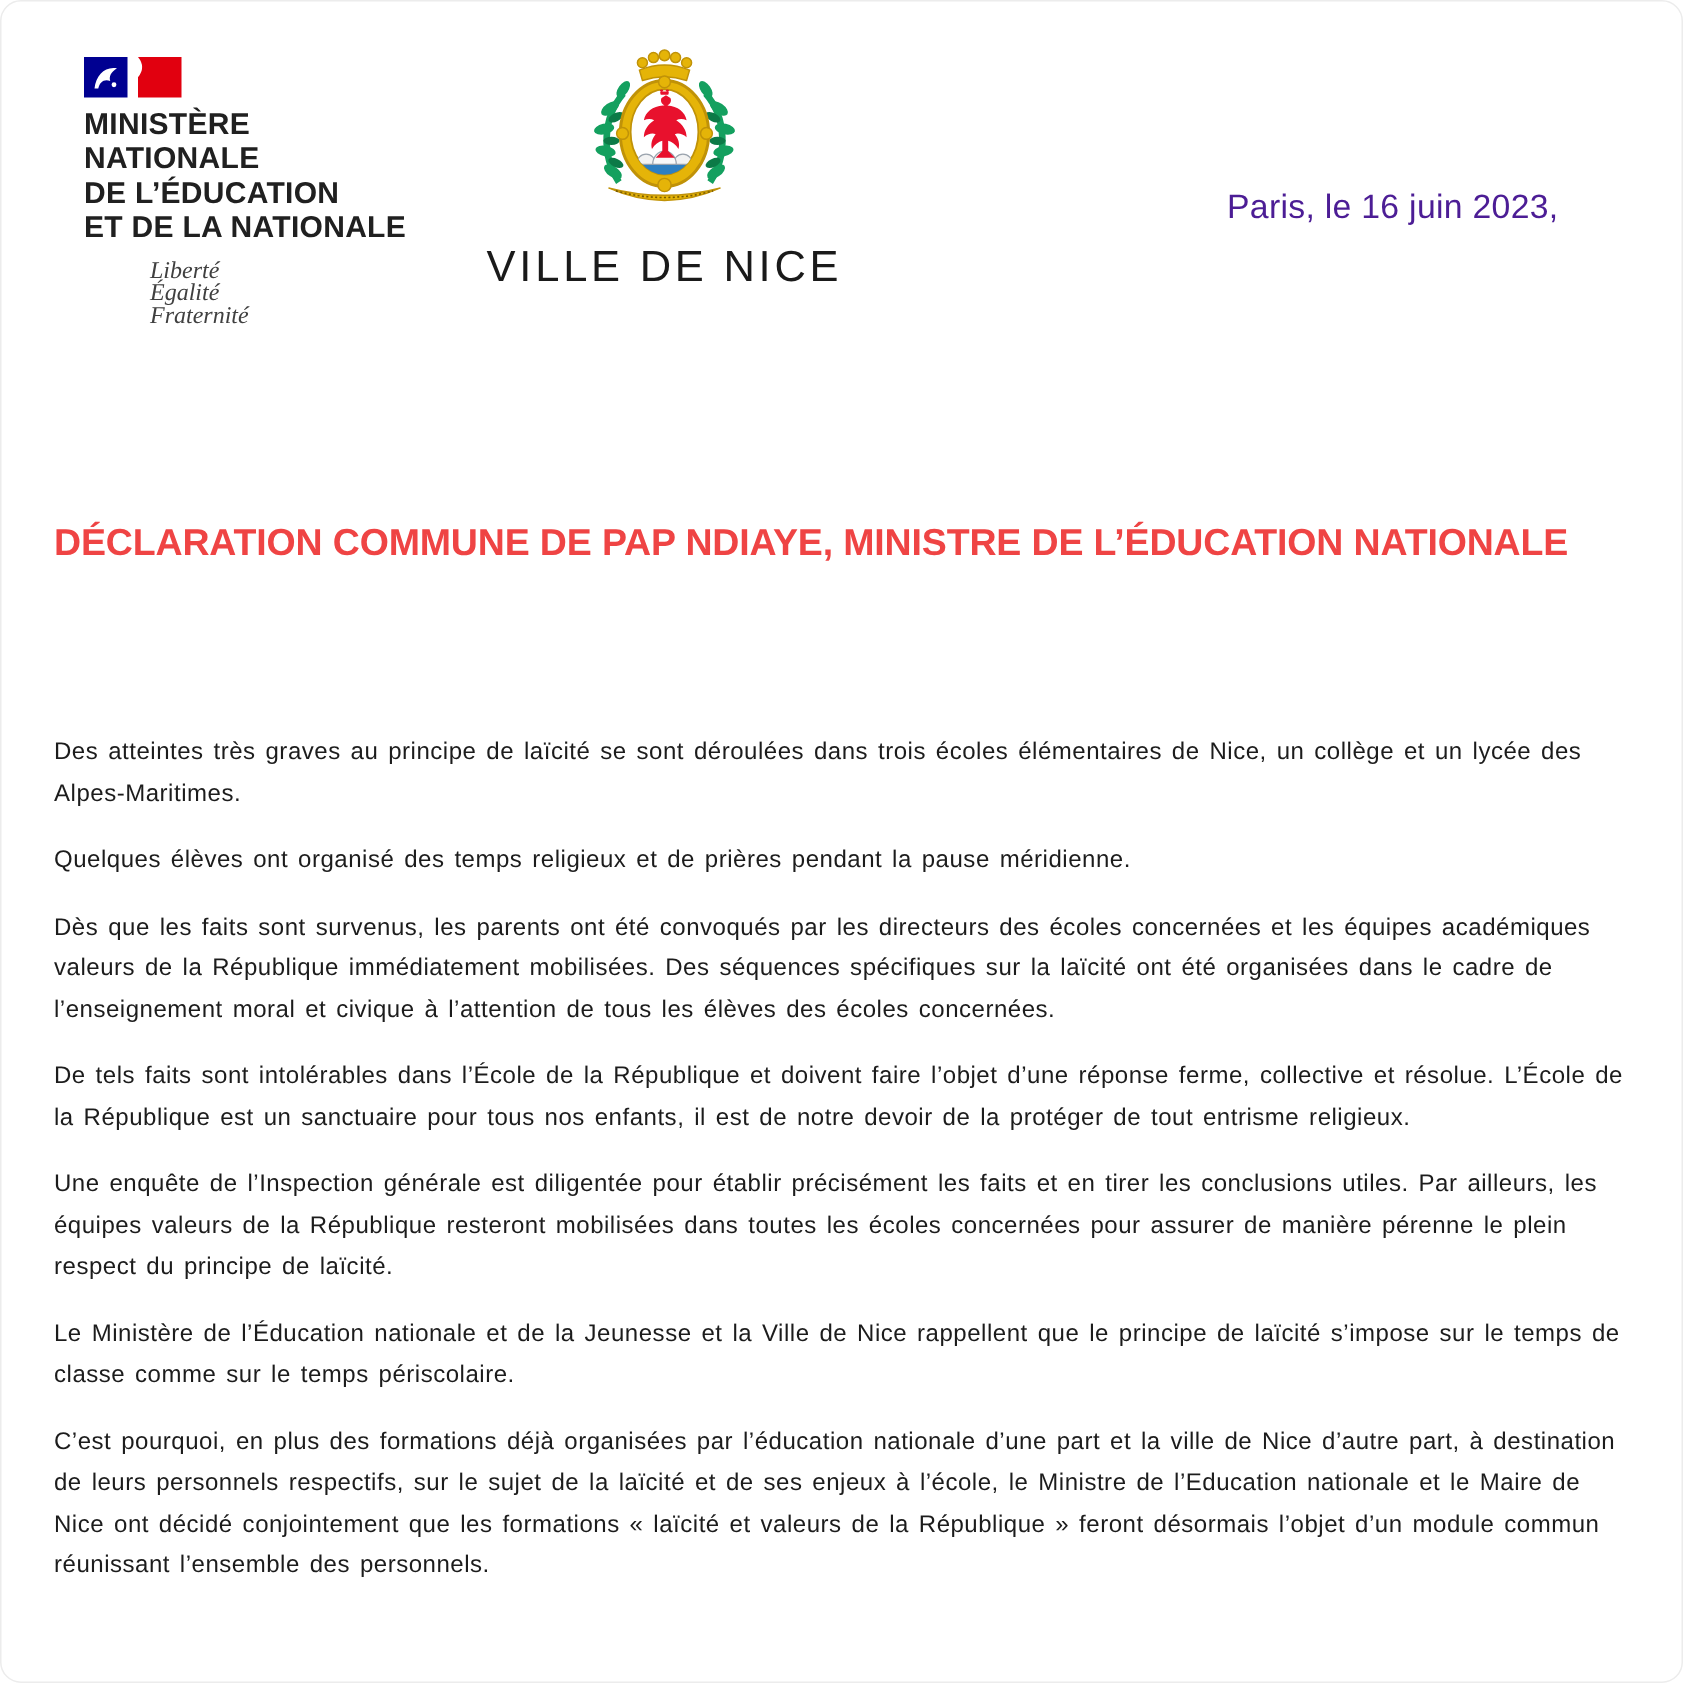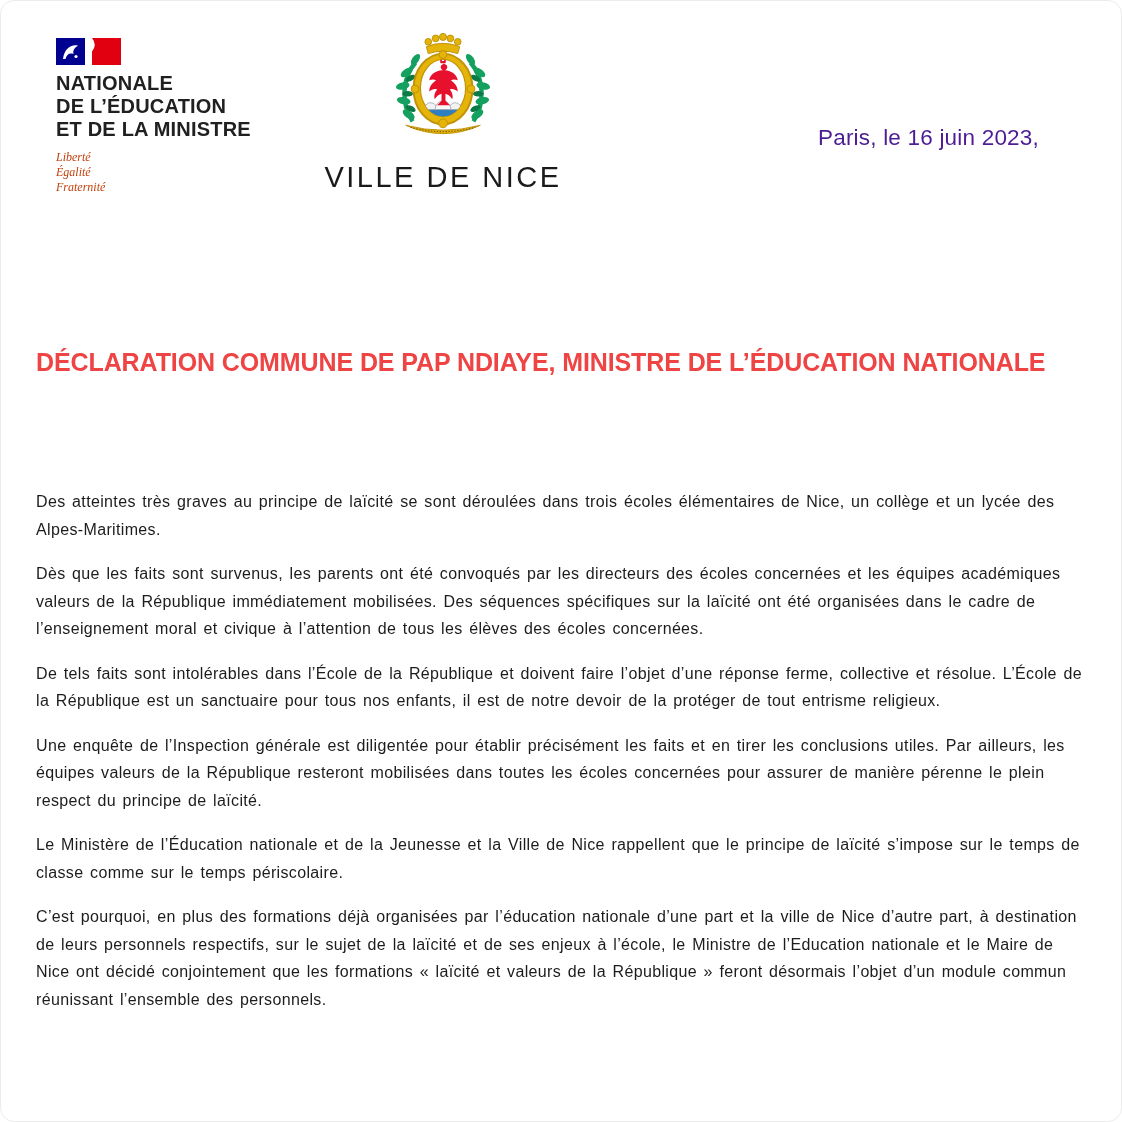--- a/index.html
+++ b/index.html
@@ -19,21 +19,21 @@
   .ministry-block{position:absolute;left:55px;top:37px;width:240px;}
   .flag-logo{width:66px;height:29px;display:block;}
   .ministry-lines{
     margin-top:5px;
     font-weight:bold;font-size:20px;line-height:23px;
     letter-spacing:.2px;color:#202020;
   }
   .motto{
     margin-top:9px;
     font-family:"Liberation Serif", serif;
-    font-style:italic;font-size:12px;line-height:15px;color:#c2410c;
+    font-style:italic;font-size:16px;line-height:15px;color:#404040;margin-left:44px;
   }
 
   
   .nice-block{position:absolute;left:322px;top:26px;width:240px;text-align:center;}
   .crest{width:108px;height:120px;display:inline-block;}
   .nice-label{
     margin-top:10px;
     font-family:Liberation Sans, sans-serif;
     font-size:29px;letter-spacing:2.5px;color:#1a1a1a;white-space:nowrap;
   }
@@ -65,23 +65,24 @@
 
   <div class="ministry-block">
     <svg class="flag-logo" viewBox="0 0 66 29" aria-hidden="true">
       <rect x="0" y="0" width="29" height="27" fill="#000091"></rect>
       <path d="M7,21 C8,12 14,6 22,7.5 C18,10 16.5,13 17.5,16 C13.5,14.5 10.5,16.5 9.5,21 Z" fill="#ffffff"></path>
       <circle cx="20" cy="18.5" r="1.6" fill="#ffffff"></circle>
       <rect x="36" y="0" width="29" height="27" fill="#E1000F"></rect>
       <path d="M36,0 q5.5,6.75 0,13.5 q-5.5,6.75 0,13.5 l-2.5,0 l0,-27 z" fill="#ffffff"></path>
     </svg>
     <div class="ministry-lines">
+      <div>MINISTÈRE</div>
       <div>NATIONALE</div>
       <div>DE L’ÉDUCATION</div>
-      <div>ET DE LA MINISTRE</div>
+      <div>ET DE LA NATIONALE</div>
     </div>
     <div class="motto">
       <div>Liberté</div>
       <div>Égalité</div>
       <div>Fraternité</div>
     </div>
   </div>
 
   <div class="nice-block">
     <svg class="crest" viewBox="0 0 110 122" aria-hidden="true">
@@ -161,20 +162,21 @@
   </div>
 
   <div class="dateline">Paris, le 16 juin 2023,</div>
 
   <div class="content">
     <div class="doc-title">
       <div>DÉCLARATION COMMUNE DE PAP NDIAYE, MINISTRE DE L’ÉDUCATION NATIONALE</div>
     </div>
     <div class="body-text">
       <p>Des atteintes très graves au principe de laïcité se sont déroulées dans trois écoles élémentaires de Nice, un collège et un lycée des Alpes-Maritimes.</p>
+      <p>Quelques élèves ont organisé des temps religieux et de prières pendant la pause méridienne.</p>
       <p>Dès que les faits sont survenus, les parents ont été convoqués par les directeurs des écoles concernées et les équipes académiques valeurs de la République immédiatement mobilisées. Des séquences spécifiques sur la laïcité ont été organisées dans le cadre de l’enseignement moral et civique à l’attention de tous les élèves des écoles concernées.</p>
       <p>De tels faits sont intolérables dans l’École de la République et doivent faire l’objet d’une réponse ferme, collective et résolue. L’École de la République est un sanctuaire pour tous nos enfants, il est de notre devoir de la protéger de tout entrisme religieux.</p>
       <p>Une enquête de l’Inspection générale est diligentée pour établir précisément les faits et en tirer les conclusions utiles. Par ailleurs, les équipes valeurs de la République resteront mobilisées dans toutes les écoles concernées pour assurer de manière pérenne le plein respect du principe de laïcité.</p>
       <p>Le Ministère de l’Éducation nationale et de la Jeunesse et la Ville de Nice rappellent que le principe de laïcité s’impose sur le temps de classe comme sur le temps périscolaire.</p>
       <p>C’est pourquoi, en plus des formations déjà organisées par l’éducation nationale d’une part et la ville de Nice d’autre part, à destination de leurs personnels respectifs, sur le sujet de la laïcité et de ses enjeux à l’école, le Ministre de l’Education nationale et le Maire de Nice ont décidé conjointement que les formations « laïcité et valeurs de la République » feront désormais l’objet d’un module commun réunissant l’ensemble des personnels.</p>
 
     </div>
   </div>
 
 </div>

